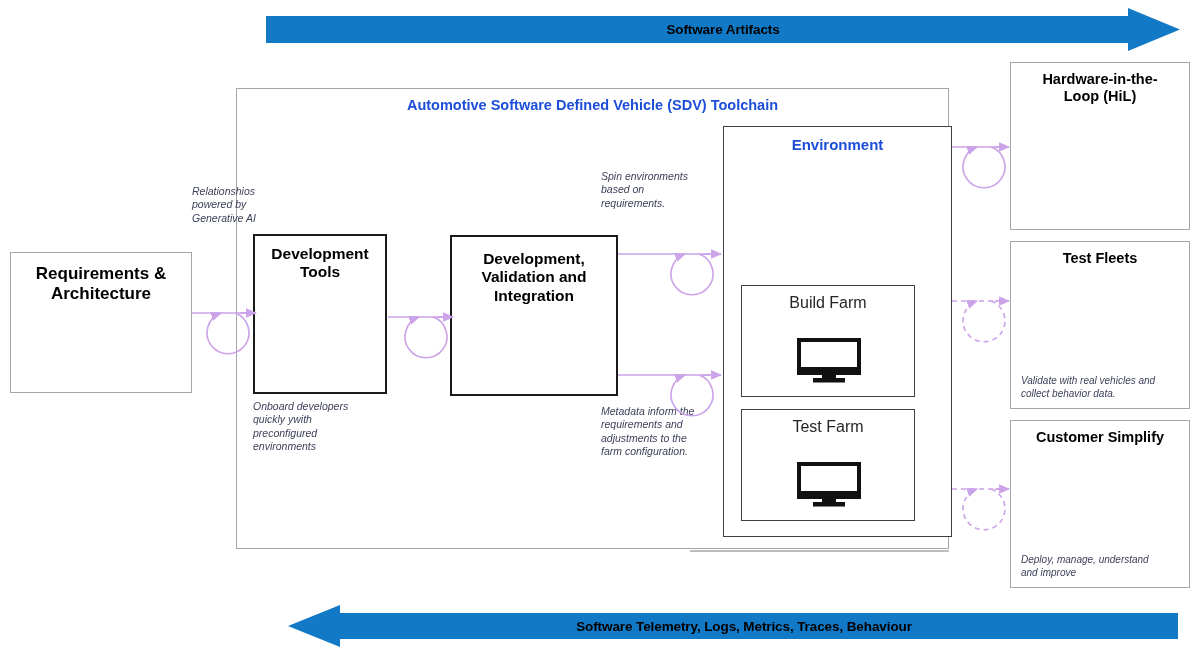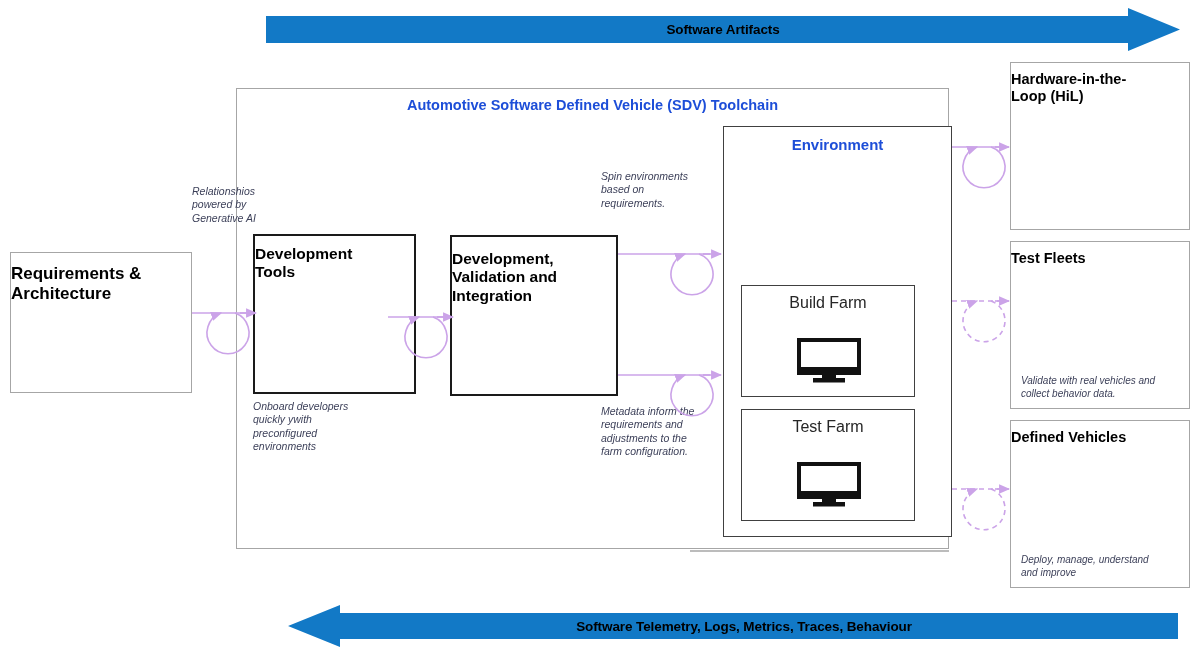--- a/index.html
+++ b/index.html
@@ -39,20 +39,21 @@
   .box {
     position: absolute;
     background: #ffffff;
     box-sizing: border-box;
   }
   .box-gray   { border: 1.6px solid #a6a6a6; }
   .box-black  { border: 2px solid #1a1a1a; }
   .box-dark   { border: 1.5px solid #404040; }
 
   .box-title {
+    text-align: center;
     font-weight: bold;
     color: #000000;
     line-height: 1.18;
   }
   .title-lg { font-size: 17px; }
   .title-md { font-size: 15.5px; }
   .title-sm { font-size: 14.5px; }
 
   .farm-title {
     text-align: center;
@@ -116,21 +117,21 @@
 
   <div class="box box-gray" style="left:10px; top:252px; width:182px; height:141px;">
     <div class="box-title title-lg" style="margin-top:11px; white-space:pre-line;">Requirements &amp;
 Architecture</div>
   </div>
 
   <div class="note" style="left:192px; top:185px; width:110px;">Relationshios
 powered by
 Generative AI</div>
 
-  <div class="box box-black" style="left:253px; top:234px; width:163px; height:160px;">
+  <div class="box box-black" style="left:253px; top:234px; width:134px; height:160px;">
     <div class="box-title title-md" style="margin-top:9px; white-space:pre-line;">Development
 Tools</div>
   </div>
   <div class="note" style="left:253px; top:400px; width:130px;">Onboard developers
 quickly ywith
 preconfigured
 environments</div>
 
   <div class="box box-black" style="left:450px; top:235px; width:168px; height:161px;">
     <div class="box-title title-md" style="margin-top:13px; white-space:pre-line;">Development,
@@ -179,21 +180,21 @@
 Loop (HiL)</div>
   </div>
 
   <div class="box box-gray" style="left:1010px; top:241px; width:180px; height:168px;">
     <div class="box-title title-sm" style="margin-top:8px; white-space:pre-line;">Test Fleets</div>
     <div class="note note-sm" style="left:10px; top:133px; width:168px;">Validate with real vehicles and
 collect behavior data.</div>
   </div>
 
   <div class="box box-gray" style="left:1010px; top:420px; width:180px; height:168px;">
-    <div class="box-title title-sm" style="margin-top:8px; white-space:pre-line;">Defined Vehicles</div>
+    <div class="box-title title-sm" style="margin-top:8px; white-space:pre-line;">Customer Simplify</div>
     <div class="note note-sm" style="left:10px; top:133px; width:168px;">Deploy, manage, understand
 and improve</div>
   </div>
 
   <svg class="overlay">
     <defs>
       <marker id="arrowV" markerWidth="7" markerHeight="7" refX="6.2" refY="3.3" orient="auto">
         <polygon points="0,0.4 7,3.3 0,6.2" fill="#cba3e8"></polygon>
       </marker>
       <marker id="arrowVback" markerWidth="7" markerHeight="7" refX="6.2" refY="3.3" orient="auto">

